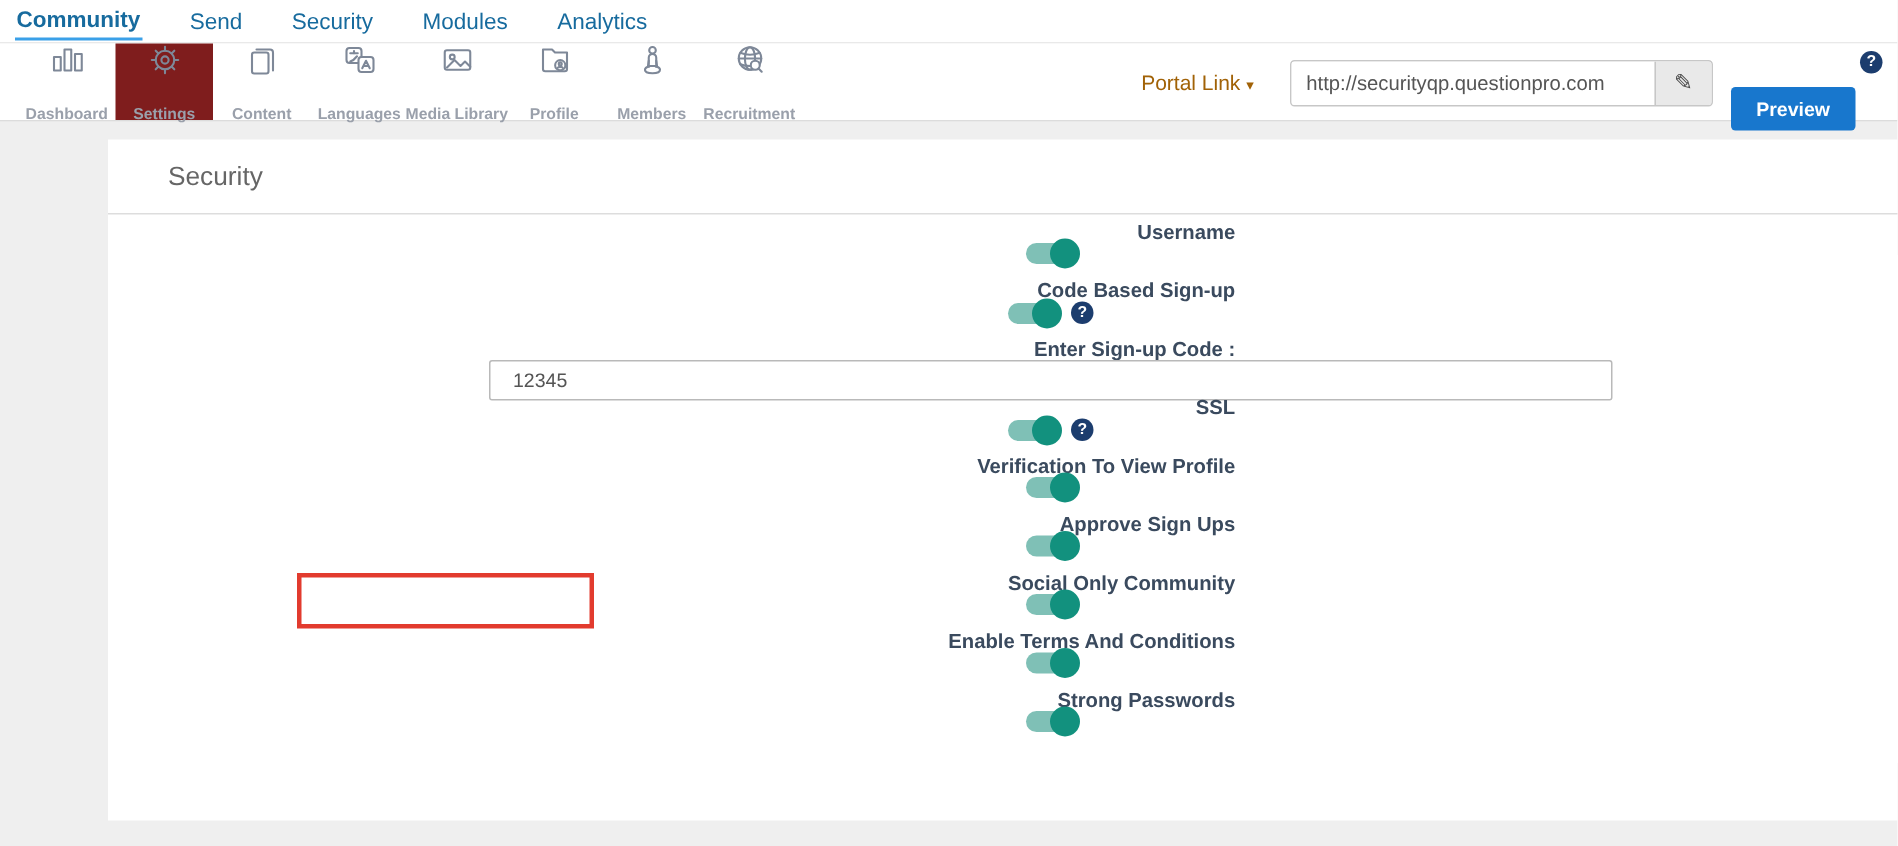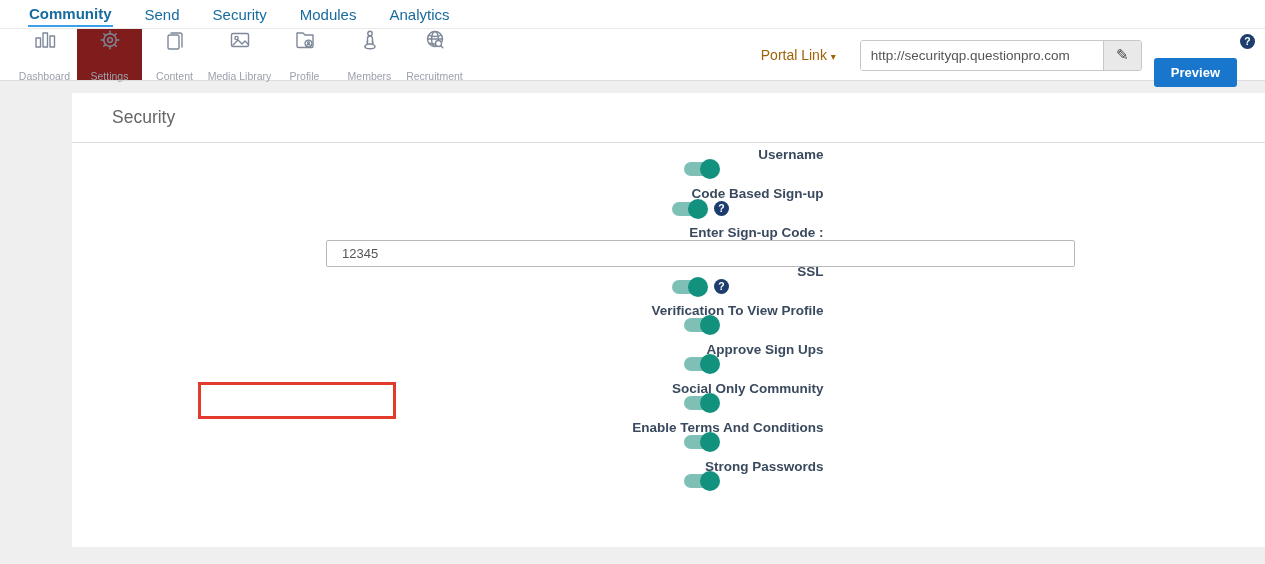--- a/index.html
+++ b/index.html
@@ -6,36 +6,36 @@
   html,body { width:1265px; height:564px; overflow:hidden; }
   body {
     font-family: "Liberation Sans", sans-serif;
     background:#efefef;
     position:relative;
   }
 
   
   .topnav {
     background:#fff; height:29px; display:flex; align-items:center;
-    padding-left:28px; gap:31px; border-bottom:1px solid #e9e9e9;
+    padding-left:10px; gap:31px; border-bottom:1px solid #e9e9e9;
   }
   .nav-item {
     color:var(--nav_blue); font-size:15px; font-weight:500; cursor:pointer;
     padding:3px 1px 2px; line-height:1.2;
   }
   .nav-item.active { border-bottom:2px solid var(--nav_underline); font-weight:600; }
 
   
   .toolbar {
     background:#fff; height:52px; border-bottom:1px solid #dcdcdc;
     display:flex; align-items:stretch; padding-left:12px; position:relative;
   }
   .tool {
     width:65px; display:flex; flex-direction:column; align-items:center;
-    justify-content:center; gap:17px; cursor:pointer;
+    justify-content:center; gap:17px; cursor:pointer;font-weight:bold;
   }
   .tool.active { background:#7f1d1d; }
   .tool svg { display:block; }
   .tool-label { font-size:10.5px; color:#9aa0ab; white-space:nowrap; }
   .icon-stroke { stroke:#7e8898; fill:none; stroke-width:1.4; stroke-linecap:round; stroke-linejoin:round; }
 
   .portal-area { position:absolute; right:28px; top:0; height:52px; display:flex; align-items:center; }
   .portal-link { color:#a16207; font-size:14px; margin-right:24px; cursor:pointer; white-space:nowrap; }
   .portal-caret { font-size:10px; }
   .url-group {
@@ -146,20 +146,33 @@
   <div class="tool">
     <span>
       <svg width="26" height="26" viewBox="0 0 26 26" class="icon-stroke">
         <path d="M9 6 h9 a2 2 0 0 1 2 2 v12"></path>
         <rect x="6" y="8" width="11" height="14" rx="1.5"></rect>
       </svg>
     </span>
     <span class="tool-label">Content</span>
   </div>
 
+  <div class="tool">
+    <span>
+      <svg width="26" height="26" viewBox="0 0 26 26" class="icon-stroke">
+        <rect x="4" y="5" width="10" height="10" rx="2"></rect>
+        <line x1="6.5" y1="8.5" x2="11.5" y2="8.5"></line>
+        <line x1="9" y1="7" x2="9" y2="8.5"></line>
+        <path d="M11 10.5c-1.5 2-3 3-4.5 3.5"></path>
+        <rect x="12" y="11" width="10" height="10" rx="2" fill="#fff"></rect>
+        <path d="M14.5 18.5l2.5-5 2.5 5 M15.3 17h3.4"></path>
+      </svg>
+    </span>
+    <span class="tool-label">Languages</span>
+  </div>
 
   <div class="tool">
     <span>
       <svg width="26" height="26" viewBox="0 0 26 26" class="icon-stroke">
         <rect x="4.5" y="6.5" width="17" height="13" rx="1.5"></rect>
         <circle cx="9.5" cy="11" r="1.6"></circle>
         <path d="M6 18l5-5 4 4 3-3 3.5 3.5"></path>
       </svg>
     </span>
     <span class="tool-label">Media Library</span>

